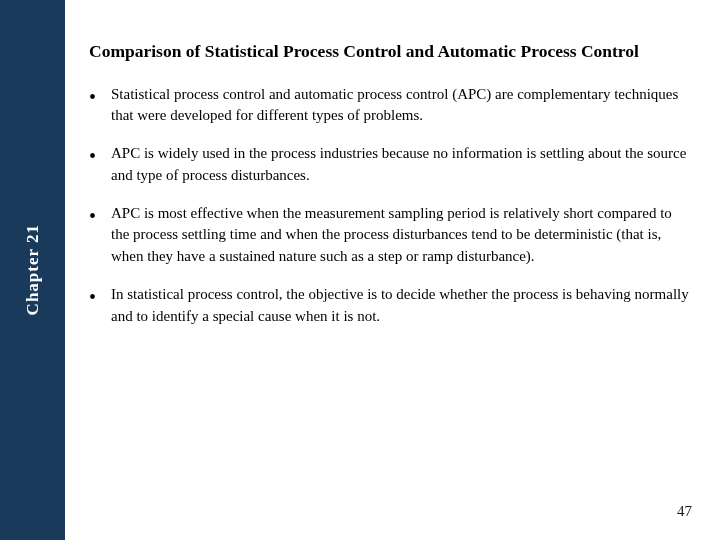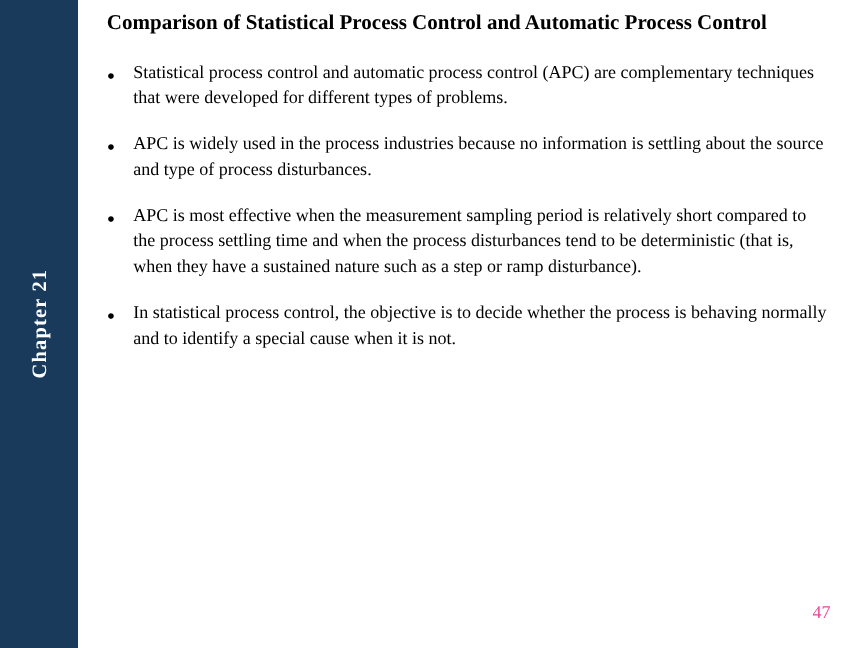--- a/index.html
+++ b/index.html
@@ -41,21 +41,21 @@
       font-size: 17px;
       font-weight: bold;
       writing-mode: vertical-rl;
       transform: rotate(180deg);
       white-space: nowrap;
       letter-spacing: 1px;
     }
 
     .main-content {
       flex: 1;
-      padding: 7px 28px 20px 24px;
+      padding: 40px 28px 20px 24px;
       display: flex;
       flex-direction: column;
     }
 
     .title {
       font-size: 17.5px;
       font-weight: bold;
       color: #000000;
       margin-bottom: 20px;
       line-height: 1.35;
@@ -94,21 +94,21 @@
     }
 
     .page-number-row {
       display: flex;
       justify-content: flex-end;
       padding-top: 8px;
     }
 
     .page-number {
       font-size: 15px;
-      color: #ec4899;
+      color: #0f172a;
     }
   </style>
 </head>
 <body>
 
 <div class="page-container">
 
   <div class="sidebar">
     <span class="sidebar-label">Chapter 21</span>
   </div>

